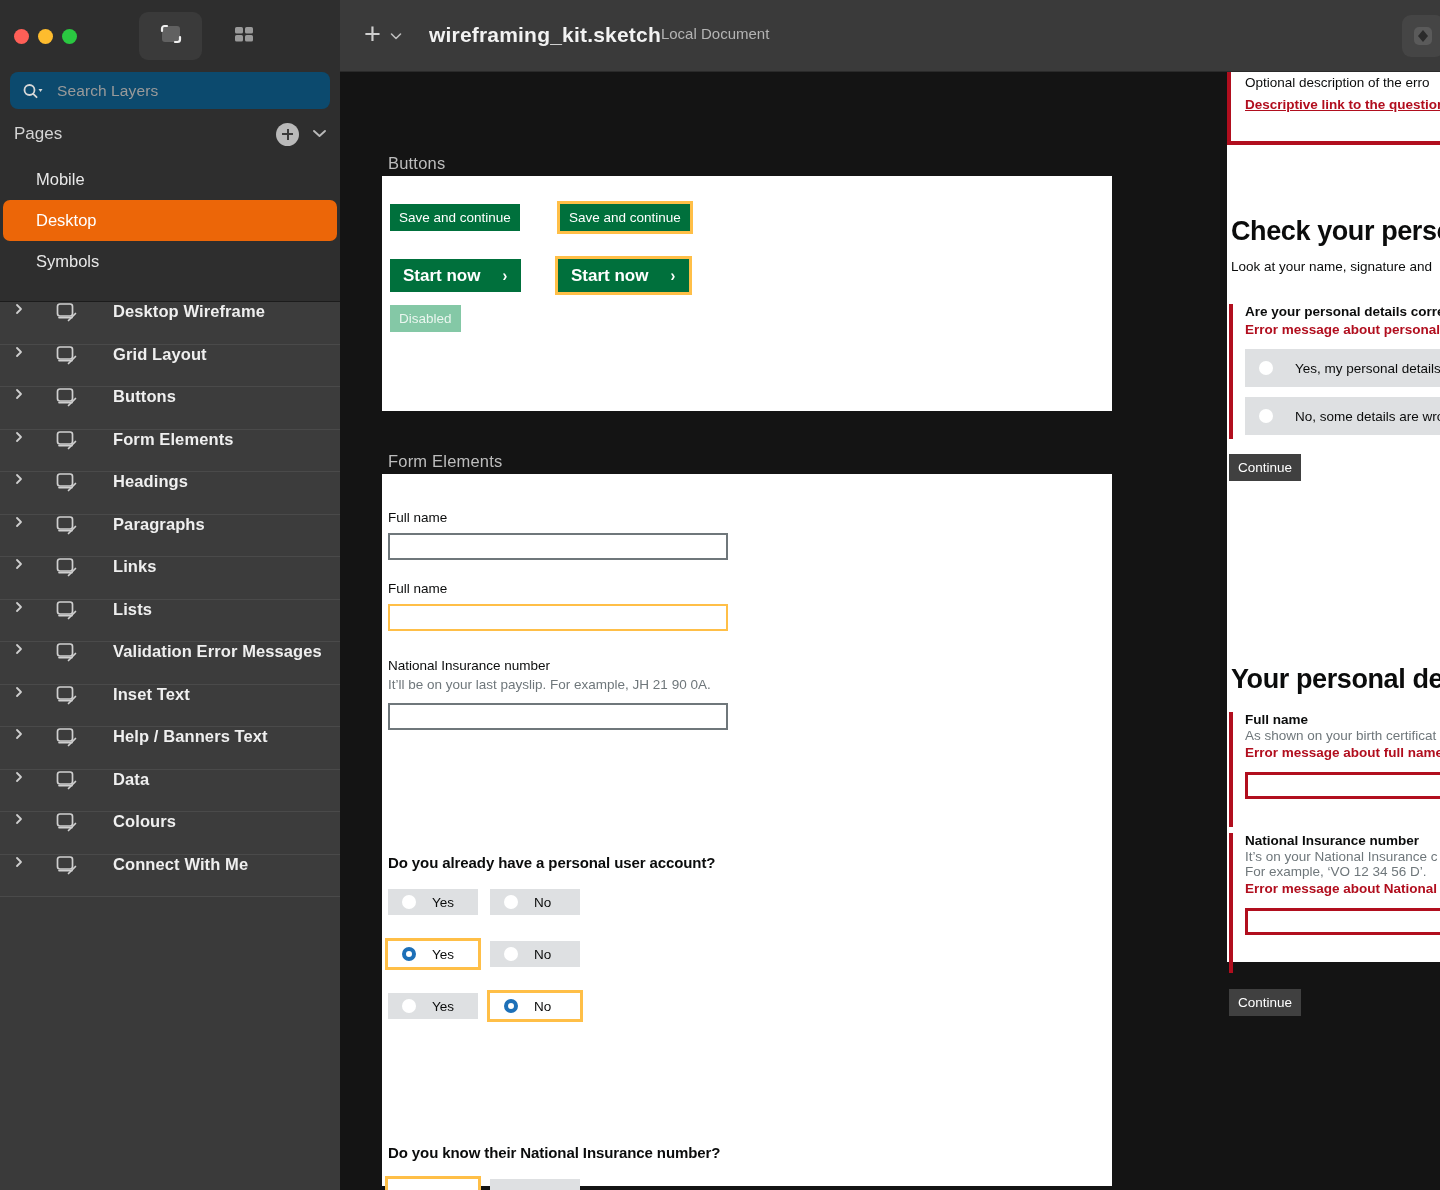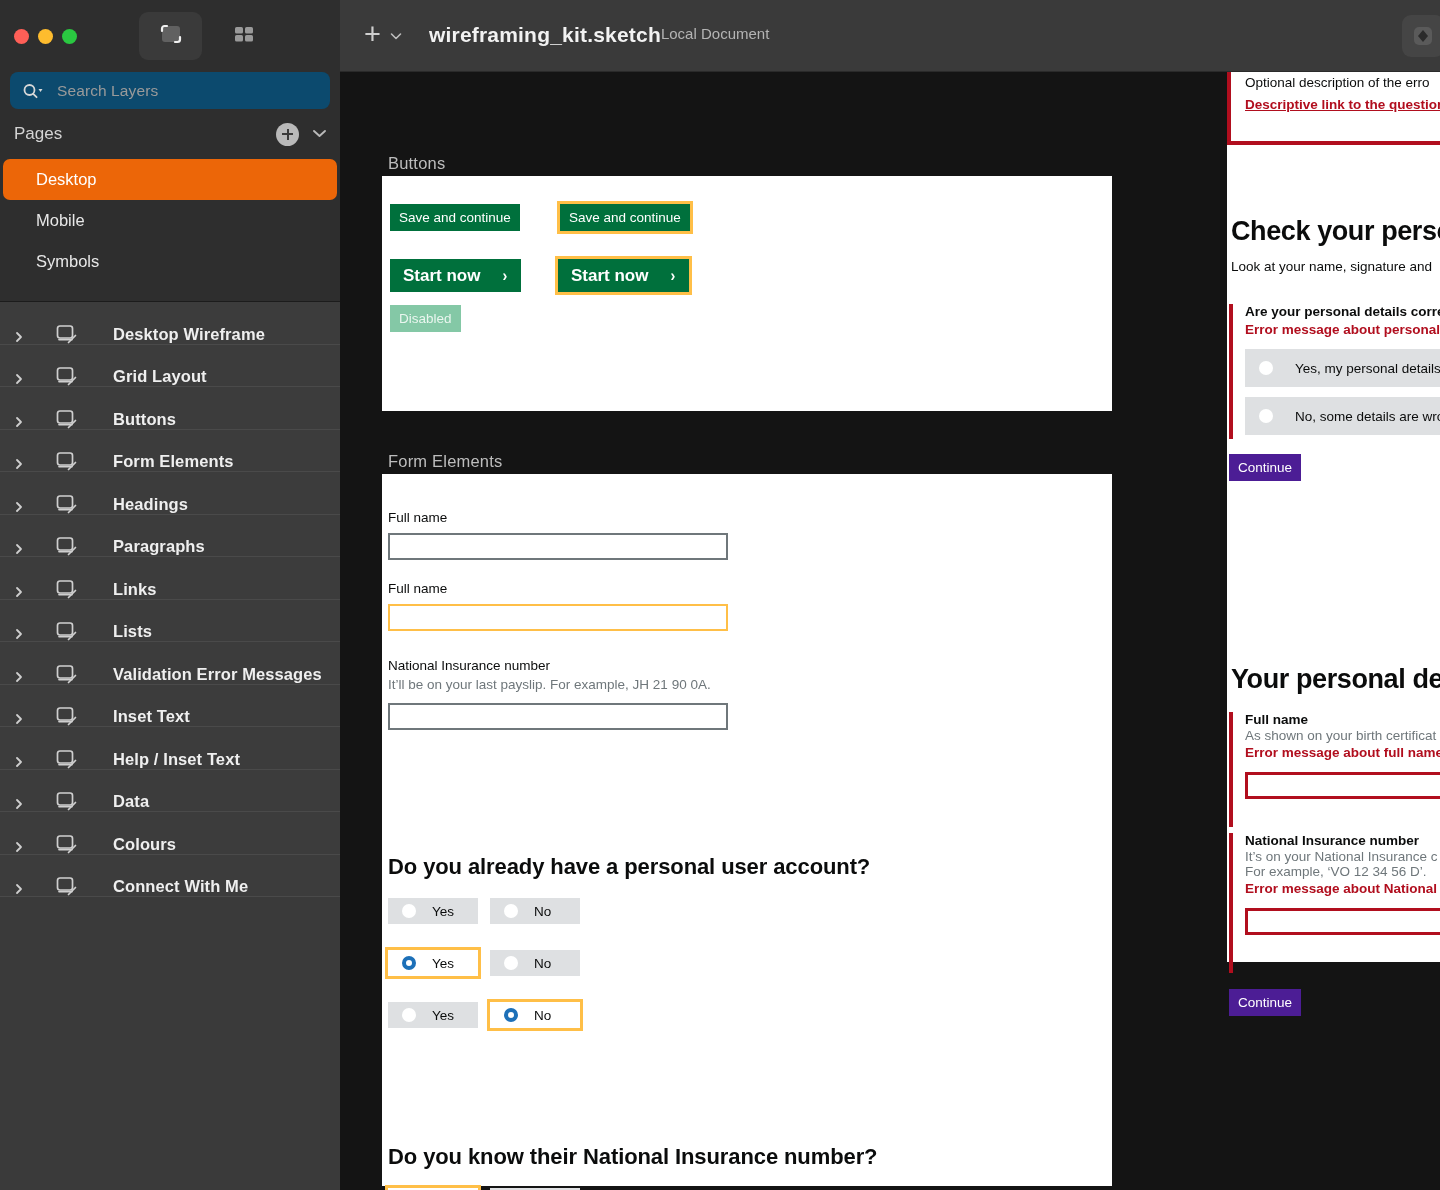--- a/index.html
+++ b/index.html
@@ -138,21 +138,21 @@
     background: #1c1c1c;
     margin-top: 11px;
   }
   .layers-list {
     background: #3c3c3c;
     flex: 0 0 auto;
   }
   .layer-row {
     height: 42.5px;
     display: flex;
-    align-items: flex-end;
+    align-items: flex-start;
     border-bottom: 1px solid #4a4a4a;
     box-sizing: border-box;
     padding-left: 10px;
     gap: 20px;
   }
   .disclosure {
     width: 18px;
     display: flex;
     align-items: center;
     justify-content: center;
@@ -299,21 +299,21 @@
   .fld-input {
     height: 27px;
     border: 2px solid #6f777b;
     background: #fff;
     box-sizing: border-box;
   }
   .fld-input.focus { border-color: #ffbf47; }
 
   .q-legend {
     color: #0b0c0c;
-    font-size: 22px;
+    font-size: 15px;
     font-weight: bold;
     letter-spacing: -.1px;
   }
   .radio-row { display: flex; gap: 12px; }
   .radio-box {
     width: 90px;
     height: 26px;
     background: #dee0e2;
     display: flex;
     align-items: center;
@@ -387,21 +387,21 @@
   }
   .wide-radio {
     height: 38px;
     background: #dee0e2;
     display:flex; align-items:center; gap:22px;
     padding-left: 14px;
     box-sizing: border-box;
   }
   .wide-radio .radio-label { white-space: nowrap; }
   .continue-btn {
-    background:#4c1d95; color:#fff;
+    background:#404040; color:#fff;
     height: 27px; padding: 0 9px;
     display:inline-flex; align-items:center;
     font-size: 13.5px;
   }
 </style>
 </head>
 <body>
 
 <div id="app">
 
@@ -455,27 +455,27 @@
         <span class="plus-circle"></span>
         <span>
           <svg width="17" height="12" viewBox="0 0 17 12">
             <polyline points="3,4 8.5,9 14,4" fill="none" stroke="#b9b9b9" stroke-width="1.9" stroke-linecap="round" stroke-linejoin="round"></polyline>
           </svg>
         </span>
       </span>
     </div>
 
     <div class="pages-list">
+      <div class="page-item">
+        <span>Mobile</span>
+      </div>
       <div class="page-item selected">
         <span>Desktop</span>
       </div>
       <div class="page-item">
-        <span>Mobile</span>
-      </div>
-      <div class="page-item">
         <span>Symbols</span>
       </div>
     </div>
 
     <div class="layers-divider"></div>
 
     <div class="layers-list" id="layers-list">
         <div class="layer-row">
           <span class="disclosure">
             <svg width="10" height="14" viewBox="0 0 10 14">
@@ -632,21 +632,21 @@
   <polyline points="3,3 7,7 3,11" fill="none" stroke="#cfcfcf" stroke-width="1.8" stroke-linecap="round" stroke-linejoin="round"></polyline>
 </svg>
           </span>
           <span class="artboard-icon">
             <svg width="26" height="20" viewBox="0 0 26 20">
   <rect x="2.5" y="2" width="15" height="12" rx="2.4" fill="none" stroke="#cfcfcf" stroke-width="1.7"></rect>
   <path d="M4 15.6 L17 15.6" stroke="#cfcfcf" stroke-width="1.7" stroke-linecap="round"></path>
   <path d="M13.5 18.5 L20.5 11.5" stroke="#cfcfcf" stroke-width="1.7" stroke-linecap="round"></path>
 </svg>
           </span>
-          <span class="layer-name">Help / Inset Text</span>
+          <span class="layer-name">Help / Banners Text</span>
         </div>
         <div class="layer-row">
           <span class="disclosure">
             <svg width="10" height="14" viewBox="0 0 10 14">
   <polyline points="3,3 7,7 3,11" fill="none" stroke="#cfcfcf" stroke-width="1.8" stroke-linecap="round" stroke-linejoin="round"></polyline>
 </svg>
           </span>
           <span class="artboard-icon">
             <svg width="26" height="20" viewBox="0 0 26 20">
   <rect x="2.5" y="2" width="15" height="12" rx="2.4" fill="none" stroke="#cfcfcf" stroke-width="1.7"></rect>

